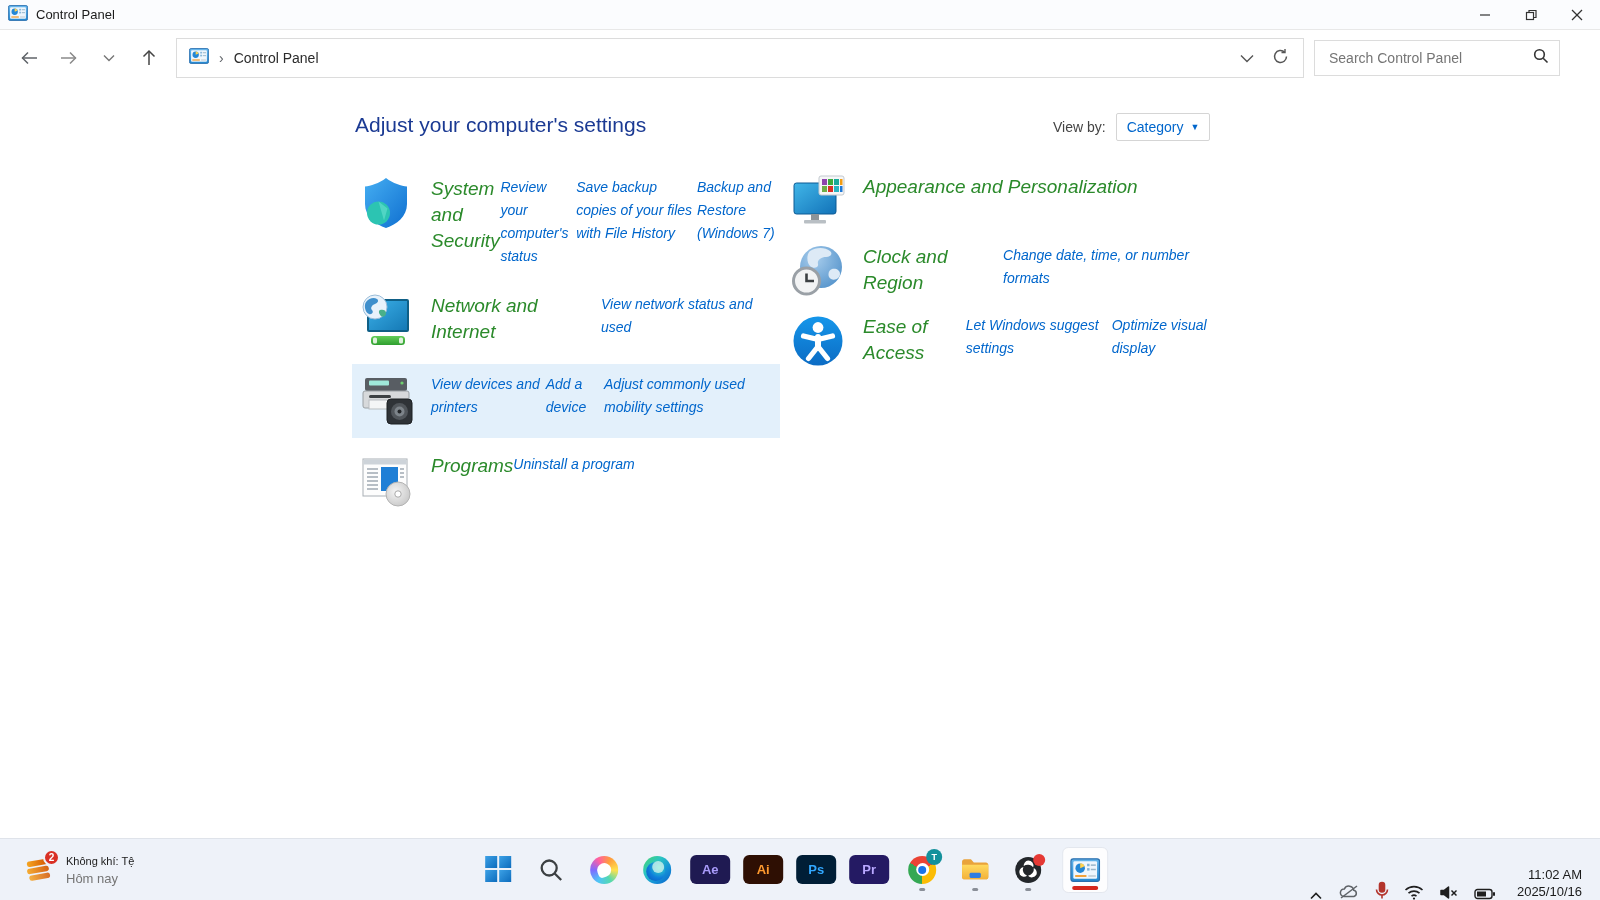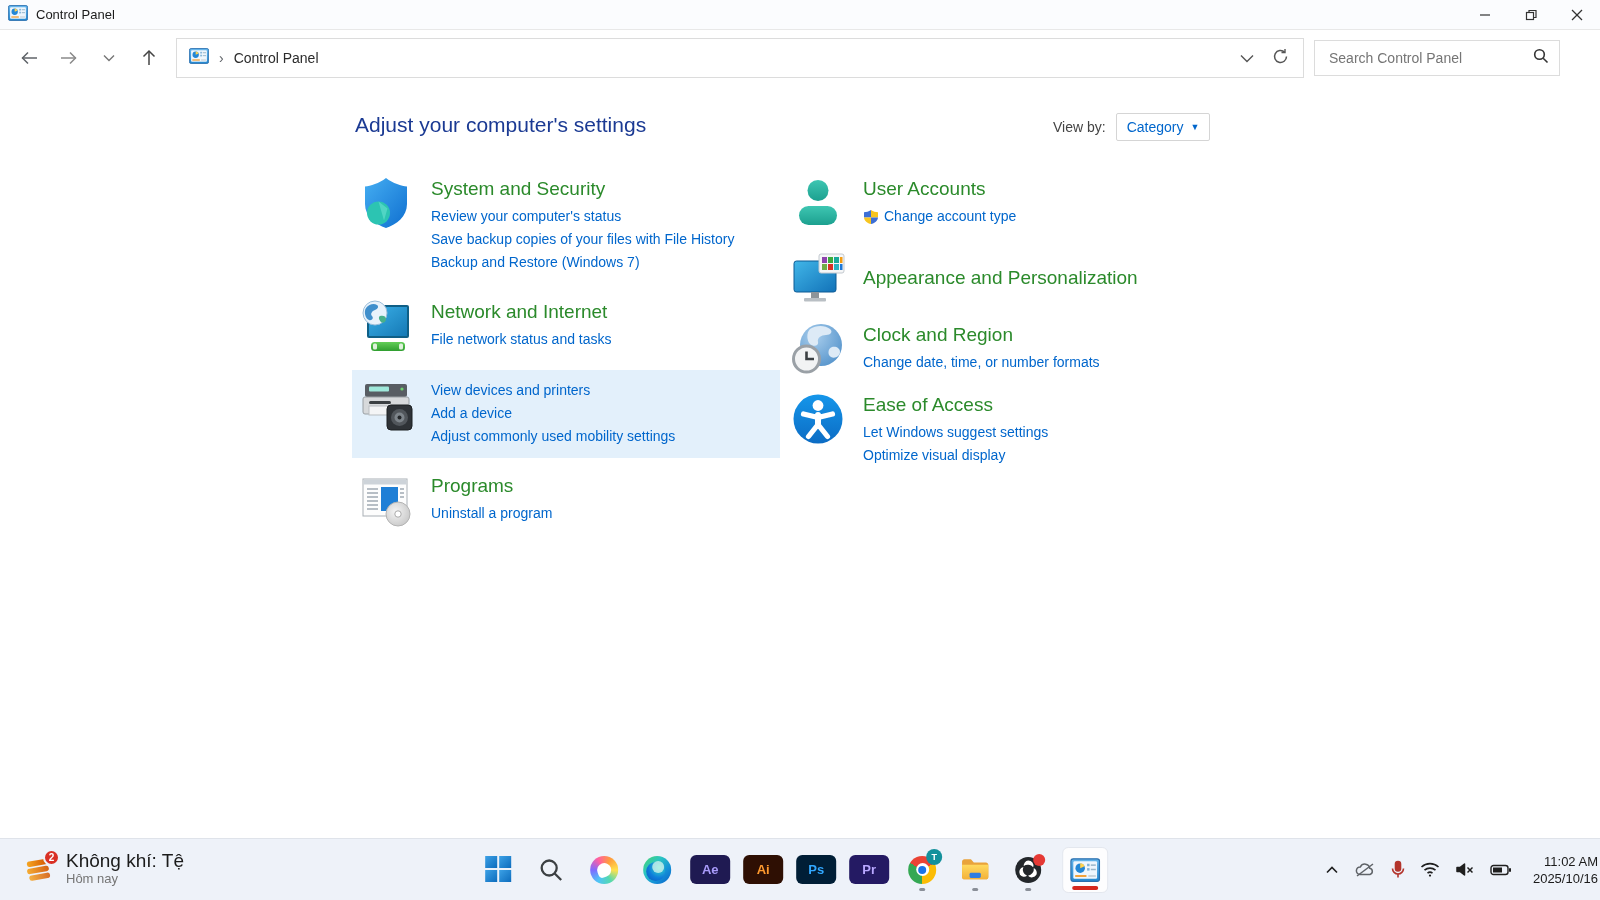--- a/index.html
+++ b/index.html
@@ -43,35 +43,35 @@
 
   .col { position:absolute; top:82px; }
   .col-left  { left:352px; width:428px; }
   .col-right { left:784px; width:440px; }
 
   .cat { display:flex; gap:17px; padding:8px 0 10px 6px; margin-bottom:6px; }
   .cat.highlighted { background:#e3f0fb; }
   .cat.tight { padding:6px 0 6px 6px; margin-bottom:0; }
   .cat-icon { width:56px; height:56px; flex:0 0 56px; }
   .cat-icon svg { width:56px; height:56px; display:block; }
-  .cat-body { display:flex; flex-direction:column; padding-top:1px; }
+  .cat-body { display:flex; flex-direction:row; padding-top:1px;font-style:italic; }
   .cat-title { font-size:19px; color:#2b8a2b; text-decoration:none; line-height:26px; margin-bottom:3px; cursor:pointer; }
   .cat-link { font-size:14px; color:#0066cc; text-decoration:none; line-height:23px; cursor:pointer; }
   .cat-link-row { display:flex; align-items:center; gap:5px; line-height:23px; }
   .uac { width:16px; height:17px; flex:0 0 16px; }
 
   
   .taskbar { position:absolute; left:0; right:0; bottom:0; height:62px; background:#eef2f9;
     border-top:1px solid #dfe3ea; }
   .widget { position:absolute; left:14px; top:0; height:100%; display:flex; align-items:center; gap:10px; padding:0 8px; }
   .widget-icon { position:relative; width:34px; height:34px; }
   .widget-badge { position:absolute; top:-4px; right:-4px; width:17px; height:17px; background:#d93025;
     border-radius:50%; color:#fff; font-size:10px; font-weight:bold; display:flex; align-items:center;
     justify-content:center; border:2px solid #eef2f9; }
-  .widget-line1 { font-size:19px; color:#1b1b1b; line-height:18px; }
+  .widget-line1 { font-size:11px; color:#1b1b1b; line-height:18px; }
   .widget-line2 { font-size:13px; color:#757575; line-height:17px; }
 
   .task-center { position:absolute; left:50%; top:0; height:100%; transform:translateX(-51%);
     display:flex; align-items:center; gap:13px; }
   .task-item { position:relative; width:40px; height:46px; display:flex; align-items:center;
     justify-content:center; cursor:pointer; }
   .run-dot { position:absolute; bottom:2px; left:50%; transform:translateX(-50%); width:6px; height:3px;
     border-radius:2px; background:#8a8f98; }
   .adobe { width:42px; height:29px; border-radius:6px; display:flex; align-items:center; justify-content:center;
     font-size:13px; font-weight:bold; }
@@ -104,21 +104,21 @@
     justify-content:center; z-index:2; }
 
   .ic-obs { position:relative; width:28px; height:28px; }
   .obs-dot { position:absolute; top:-2px; right:-3px; width:12px; height:12px; border-radius:50%; background:#e53935; }
 
   .cp-active { width:46px; height:46px; background:#fdfdfe; border:1px solid #e3e7ee; border-radius:6px;
     display:flex; align-items:center; justify-content:center; position:relative; }
   .cp-underline { position:absolute; bottom:2px; left:50%; transform:translateX(-50%); width:26px; height:4px;
     border-radius:2px; background:#d5281e; }
 
-  .tray { position:absolute; right:2px; top:0; height:100%; display:flex; align-items:center; gap:15px; }
+  .tray { position:absolute; right:18px; top:0; height:100%; display:flex; align-items:flex-end; gap:15px; }
   .tray-ic { display:flex; align-items:center; justify-content:center; }
   .tray-clock { text-align:right; font-size:13px; color:#1b1b1b; line-height:17px; margin-left:6px; }
 </style>
 </head>
 <body>
 
 <svg width="0" height="0" style="position:absolute">
   <defs>
     <linearGradient id="g-shield" x1="0" y1="0" x2="1" y2="1">
         <stop offset="0" stop-color="#45aef2"></stop>
@@ -310,21 +310,21 @@
               <rect x="13" y="44" width="34" height="9" rx="3.5" fill="url(#g-green)"></rect>
               <rect x="15" y="45.5" width="4" height="6" rx="1.5" fill="#dff1dc"></rect>
               <rect x="41" y="45.5" width="4" height="6" rx="1.5" fill="#dff1dc"></rect>
               <circle cx="17" cy="15" r="12" fill="#e8f2fb" stroke="#9bbdd9"></circle>
               <path d="M8 10c3-4 8-5 11-3 2 1.5 1 4-2 5s-5 4-3 6c2 2 0 5-3 4-3.5-1.2-5.5-8-3-12z" fill="#3f8fcc"></path>
               <path d="M22 18c3-1 6 0 6 3s-3 5-5 3-3-5-1-6z" fill="#49b08a"></path>
             </svg>
         </div>
         <div class="cat-body">
           <a class="cat-title">Network and Internet</a>
-          <a class="cat-link">File network status and tasks</a>
+          <a class="cat-link">View network status and used</a>
         </div>
       </div>
 
       <div class="cat highlighted">
         <div class="cat-icon">
           <svg viewBox="0 0 56 56">
               <rect x="7" y="6" width="42" height="13" rx="2" fill="#585d63"></rect>
               <rect x="11" y="8.5" width="20" height="5" rx="1" fill="#9fe8da"></rect>
               <circle cx="44" cy="11" r="1.6" fill="#6fd06f"></circle>
               <rect x="5" y="19" width="46" height="17" rx="2" fill="#d7d9db" stroke="#9aa0a4"></rect>
@@ -366,44 +366,20 @@
         </div>
         <div class="cat-body">
           <a class="cat-title">Programs</a>
           <a class="cat-link">Uninstall a program</a>
         </div>
       </div>
     </div>
 
     <div class="col col-right">
 
-      <div class="cat tight" style="margin-bottom:8px; padding-top:8px;">
-        <div class="cat-icon">
-          <svg viewBox="0 0 56 56">
-              <circle cx="28" cy="15.5" r="10.5" fill="url(#g-user)"></circle>
-              <rect x="9" y="31" width="38" height="19" rx="9.5" fill="url(#g-user)"></rect>
-            </svg>
-        </div>
-        <div class="cat-body">
-          <a class="cat-title">User Accounts</a>
-          <span class="cat-link-row">
-            <span class="uac">
-              <svg viewBox="0 0 16 16" width="16" height="16">
-                  <g clip-path="url(#clip-uac)">
-                    <rect x="0" y="0" width="8" height="8.5" fill="#3d6fd6"></rect>
-                    <rect x="8" y="0" width="8" height="8.5" fill="#f7c520"></rect>
-                    <rect x="0" y="8.5" width="8" height="8" fill="#f7c520"></rect>
-                    <rect x="8" y="8.5" width="8" height="8" fill="#3d6fd6"></rect>
-                  </g>
-                </svg>
-            </span>
-            <a class="cat-link">Change account type</a>
-          </span>
-        </div>
-      </div>
 
       <div class="cat tight" style="margin-bottom:2px;">
         <div class="cat-icon">
           <svg viewBox="0 0 56 56">
               <rect x="4" y="10" width="42" height="31" rx="2.5" fill="url(#g-mon)" stroke="#0d5a94"></rect>
               <rect x="21" y="41" width="8" height="6" fill="#8d9499"></rect>
               <rect x="14" y="47" width="22" height="3.5" rx="1" fill="#b9bfc4"></rect>
               <rect x="29" y="3" width="25" height="19" rx="2" fill="#f5f6f7" stroke="#c3c9cf"></rect>
               <rect x="32" y="6" width="5" height="6" fill="#8e44ad"></rect>
               <rect x="38" y="6" width="5" height="6" fill="#3cab3c"></rect>

